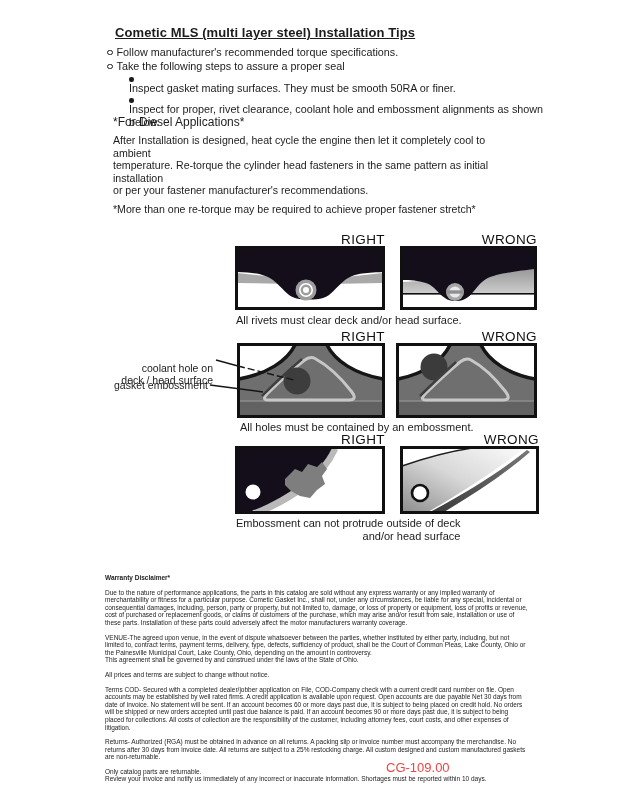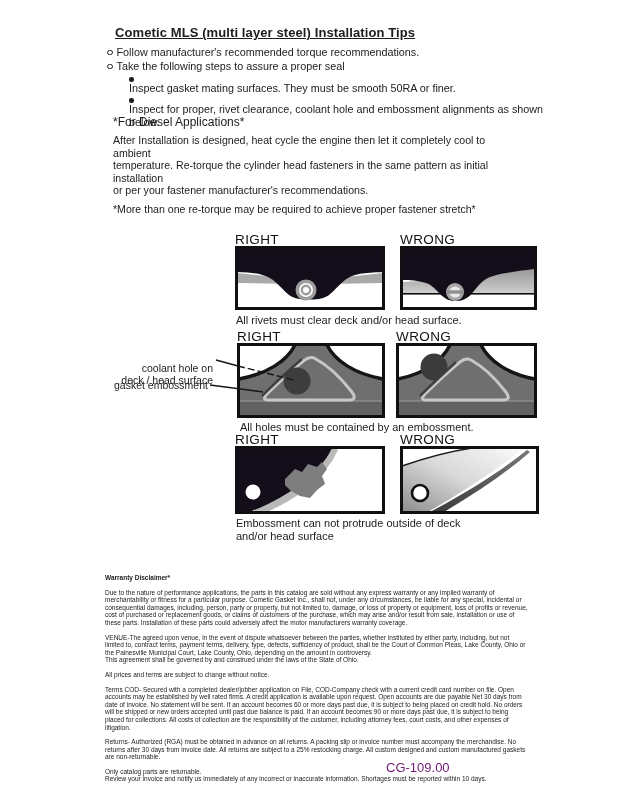--- a/index.html
+++ b/index.html
@@ -15,45 +15,45 @@
   .b-row{display:flex;align-items:flex-start;line-height:14px;}
   .b-row.sub{margin-left:22px;line-height:12.8px;flex-direction:column;}
   .b-open{flex:0 0 auto;width:3.5px;height:3.5px;border:1px solid #1c1c1c;border-radius:50%;margin:4.5px 4px 0 0;}
   .b-dot{flex:0 0 auto;width:4.5px;height:4.5px;background:#1c1c1c;border-radius:50%;margin:4px 4px 0 0;}
   
   .diesel{left:113px;top:116px;width:398px;font-size:10.6px;line-height:12.4px;}
   .diesel h2{font-size:12px;font-weight:normal;margin:0 0 6px 0;}
   .diesel p{margin:0 0 7px 0;white-space:pre-line;}
   
   .figures{left:0;top:230px;width:618px;height:318px;}
-  .fig-h{position:absolute;font-size:13.5px;letter-spacing:.4px;color:#111;text-align:left;}
+  .fig-h{position:absolute;font-size:13.5px;letter-spacing:.4px;color:#111;text-align:right;}
   .fig-box{position:absolute;line-height:0;}
   .fig-box svg{display:block;}
   .caption{position:absolute;font-size:11px;line-height:12.5px;white-space:pre-line;}
   .fig-label{position:absolute;font-size:10.5px;line-height:12px;white-space:pre-line;text-align:center;}
   .leaders{position:absolute;left:0;top:0;pointer-events:none;}
   
   .legal{left:105px;top:574px;width:424px;font-size:6.5px;line-height:7.6px;color:#222;}
   .legal .lg-h{font-weight:bold;margin:0 0 7px 0;}
   .legal p{margin:0;}
   .legal p.gap{margin-top:7px;}
   
-  .pagenum{left:386px;top:760px;font-size:13px;color:#701a75;}
+  .pagenum{left:386px;top:760px;font-size:13px;color:#ef4444;}
 </style>
 </head>
 <body>
 
 <div class="page">
 
   <div class="abs title">Cometic MLS (multi layer steel) Installation Tips</div>
 
   <div class="abs bullets">
     <div class="b-row">
       <span class="b-open"></span>
-      <span>Follow manufacturer's recommended torque recommendations.</span>
+      <span>Follow manufacturer's recommended torque specifications.</span>
     </div>
     <div class="b-row">
       <span class="b-open"></span>
       <span>Take the following steps to assure a proper seal</span>
     </div>
     <div class="b-row sub">
       <span class="b-dot"></span>
       <span>Inspect gasket mating surfaces.  They must be smooth 50RA or finer.</span>
     </div>
     <div class="b-row sub">
@@ -173,21 +173,21 @@
           </linearGradient>
         </defs>
         <rect width="139" height="68" fill="#ffffff"></rect>
         <path d="M2,20 C28,11 52,5 72,2 L124,2 C100,22 62,46 28,66 L2,66 Z" fill="url(#g3w)"></path>
         <path d="M2,20 C28,11 52,5 72,2" fill="none" stroke="#1c1c1c" stroke-width="1.6"></path>
         <path d="M127,4 C100,26 66,47 30,66 L44,66 C76,47 106,27 130,6 Z" fill="url(#g3s)"></path>
         <circle cx="20" cy="47" r="8" fill="#ffffff" stroke="#111111" stroke-width="2.6"></circle>
         <rect x="1.5" y="1.5" width="136" height="65" fill="none" stroke="#101010" stroke-width="3"></rect>
       </svg>
     </div>
-    <div class="caption" style="left:236px;top:287px;">Embossment can not protrude outside of deck
+    <div class="caption" style="left:236px;top:287px;text-align:right;">Embossment can not protrude outside of deck
 and/or head surface</div>
 
     <svg class="leaders" width="618" height="318">
       <line x1="216" y1="130" x2="238" y2="136" stroke="#161616" stroke-width="1.4"></line>
       <line x1="238" y1="136" x2="294" y2="150" stroke="#161616" stroke-width="1.4" stroke-dasharray="7 3"></line>
       <line x1="210" y1="155" x2="263" y2="162" stroke="#161616" stroke-width="1.4"></line>
     </svg>
   </div>
 
   <div class="abs legal">

